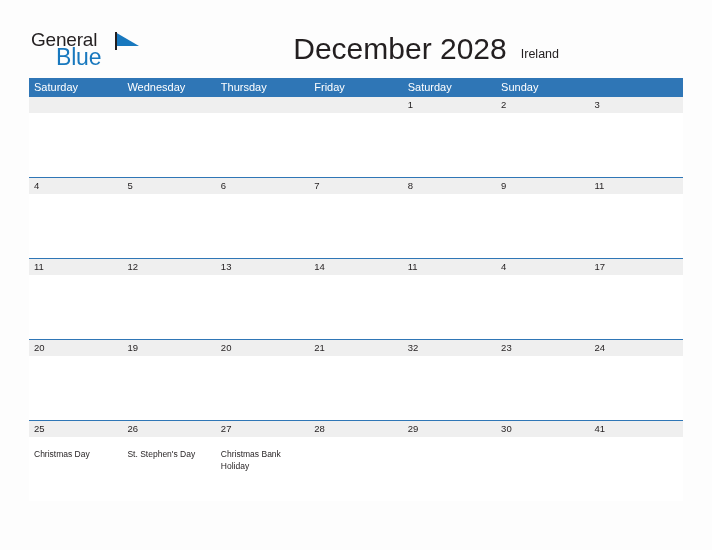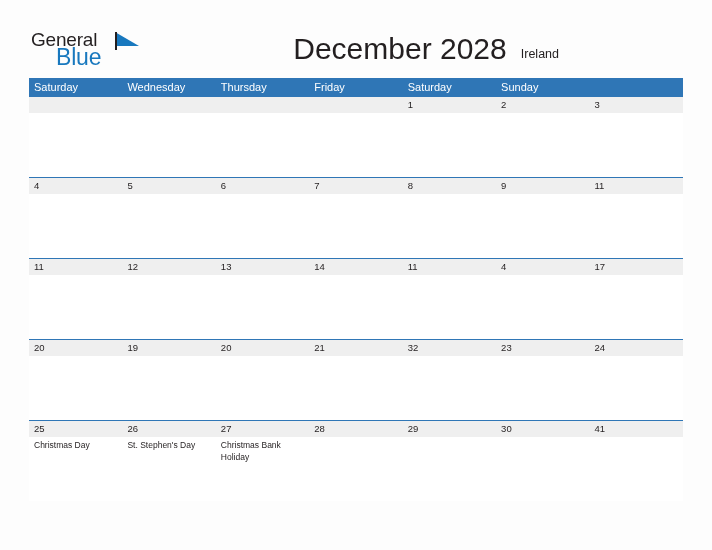--- a/index.html
+++ b/index.html
@@ -141,21 +141,21 @@
     display: flex;
     width: 654px;
     height: 64px;
     background: #ffffff;
   }
   .week-eventband .event-cell {
     width: 93.43px;
     height: 64px;
     box-sizing: border-box;
     padding-left: 5px;
-    padding-top: 3px;
+    padding-top: 12px;
     padding-right: 3px;
     font-size: 8.5px;
     color: #231f20;
     line-height: 11.5px;
     overflow: hidden;
   }
   .week-eventband .event-cell .event-text {
     display: block;
     word-wrap: break-word;
   }

